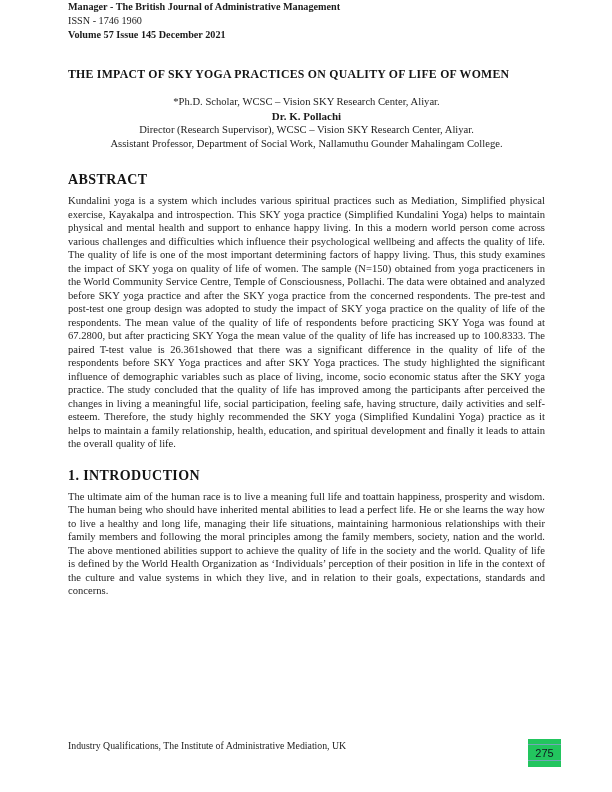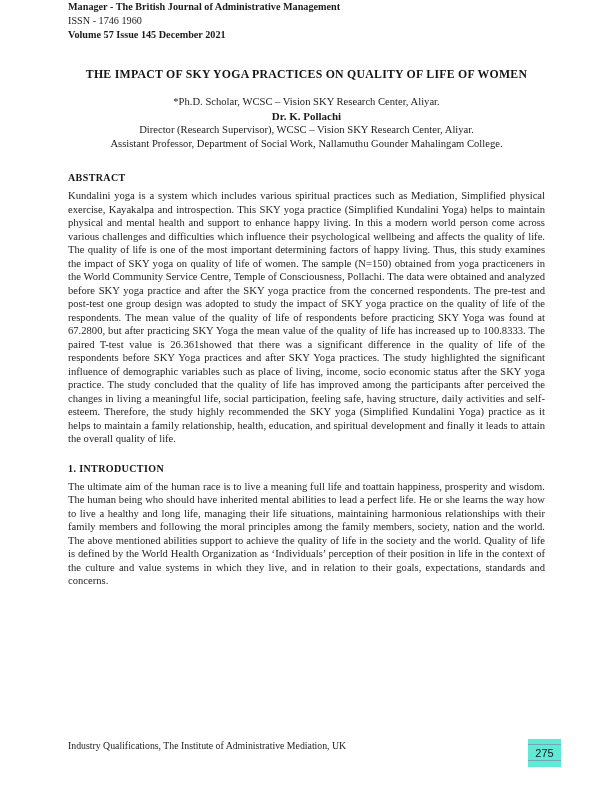--- a/index.html
+++ b/index.html
@@ -23,21 +23,20 @@
   .doc-header { }
   .jh-line {
     font-size: 10.2px;
     line-height: 14px;
     color: #1b1b1b;
   }
   .jh-bold { font-weight: bold; }
   
   .title {
     margin: 25px 0 0 0;
-    text-align: center;
     font-size: 11.8px;
     font-weight: bold;
     letter-spacing: 0.25px;
     color: #151515;
   }
   
   .authors { margin-top: 13px; text-align: center; }
   .author-name {
     font-size: 11px;
     font-weight: bold;
@@ -45,21 +44,21 @@
   }
   .author-affil {
     font-size: 10.6px;
     line-height: 14px;
   }
   
   .section-abstract { margin-top: 21px; }
   .section-intro { margin-top: 17px; }
   .section-heading {
     margin: 0;
-    font-size: 10px;
+    font-size: 14px;
     font-weight: bold;
     letter-spacing: 0.4px;
     color: #141414;
   }
   .body-text {
     margin: 6px 0 0 0;
     font-size: 10.6px;
     line-height: 13.5px;
     text-align: justify;
     color: #1e1e1e;
@@ -123,18 +122,18 @@
 
     <section class="section-intro">
       <h2 class="section-heading">1. INTRODUCTION</h2>
       <p class="body-text">The ultimate aim of the human race is to live a meaning full life and toattain happiness, prosperity and wisdom. The human being who should have inherited mental abilities to lead a perfect life. He or she learns the way how to live a healthy and long life, managing their life situations, maintaining harmonious relationships with their family members and following the moral principles among the family members, society, nation and the world.  The above mentioned abilities support to achieve the quality of life in the society and the world. Quality of life is defined by the World Health Organization as ‘Individuals’ perception of their position in life in the context of the culture and value systems in which they live, and in relation to their goals, expectations, standards and concerns.</p>
     </section>
 
   </div>
 
   <footer class="doc-footer">
     <div class="footer-text">Industry Qualifications, The Institute of Administrative Mediation, UK</div>
-    <div class="page-badge" style="background: #5eead4;">
+    <div class="page-badge" style="background: #22c55e;">
       <span class="page-badge-inner">275</span>
     </div>
   </footer>
 
 </div>
 
 </body></html>

